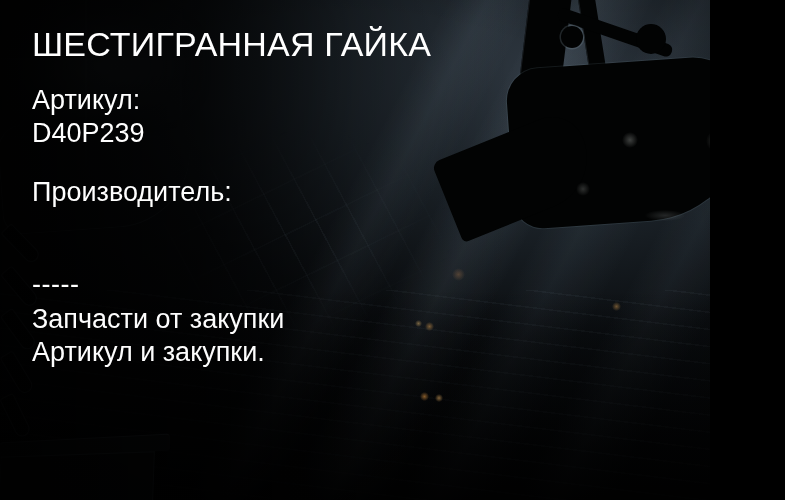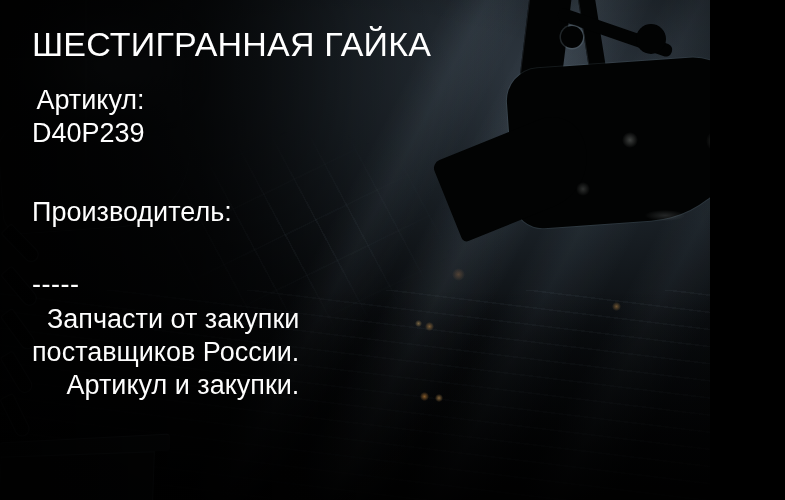--- a/index.html
+++ b/index.html
@@ -9,21 +9,20 @@
   }
   body {
     font-family: "Liberation Sans", sans-serif;
   }
   #banner {
     position: relative;
     width: 710px;
     height: 500px;
     overflow: hidden;
     background: #050607;
-    text-align: right;
   }
 
   
   .bg-layer {
     position: absolute;
     inset: 0;
     pointer-events: none;
   }
 
   
@@ -205,21 +204,21 @@
   }
   .field {
     position: absolute;
     left: 32px;
     font-size: 27px;
     line-height: 33px;
     color: #ffffff;
     white-space: nowrap;
   }
   .field-article { top: 84px; }
-  .field-maker   { top: 176px; margin-top: 20px; }
+  .field-maker   { top: 176px; }
   .field .val { display: block; }
 
   .divider {
     position: absolute;
     left: 32px;
     top: 268px;
     font-size: 27px;
     line-height: 33px;
     color: #ffffff;
     letter-spacing: 0.5px;
@@ -292,18 +291,17 @@
     </div>
 
     <div class="field field-maker">
       <span class="lbl">Производитель:</span>
     </div>
 
     <div class="divider">-----</div>
 
     <div class="promo">
       <span>Запчасти от закупки</span>
-      <span>поставщиков России.</span>
       <span>Артикул и закупки.</span>
     </div>
 
   </div>
 </div>
 
 </body></html>

